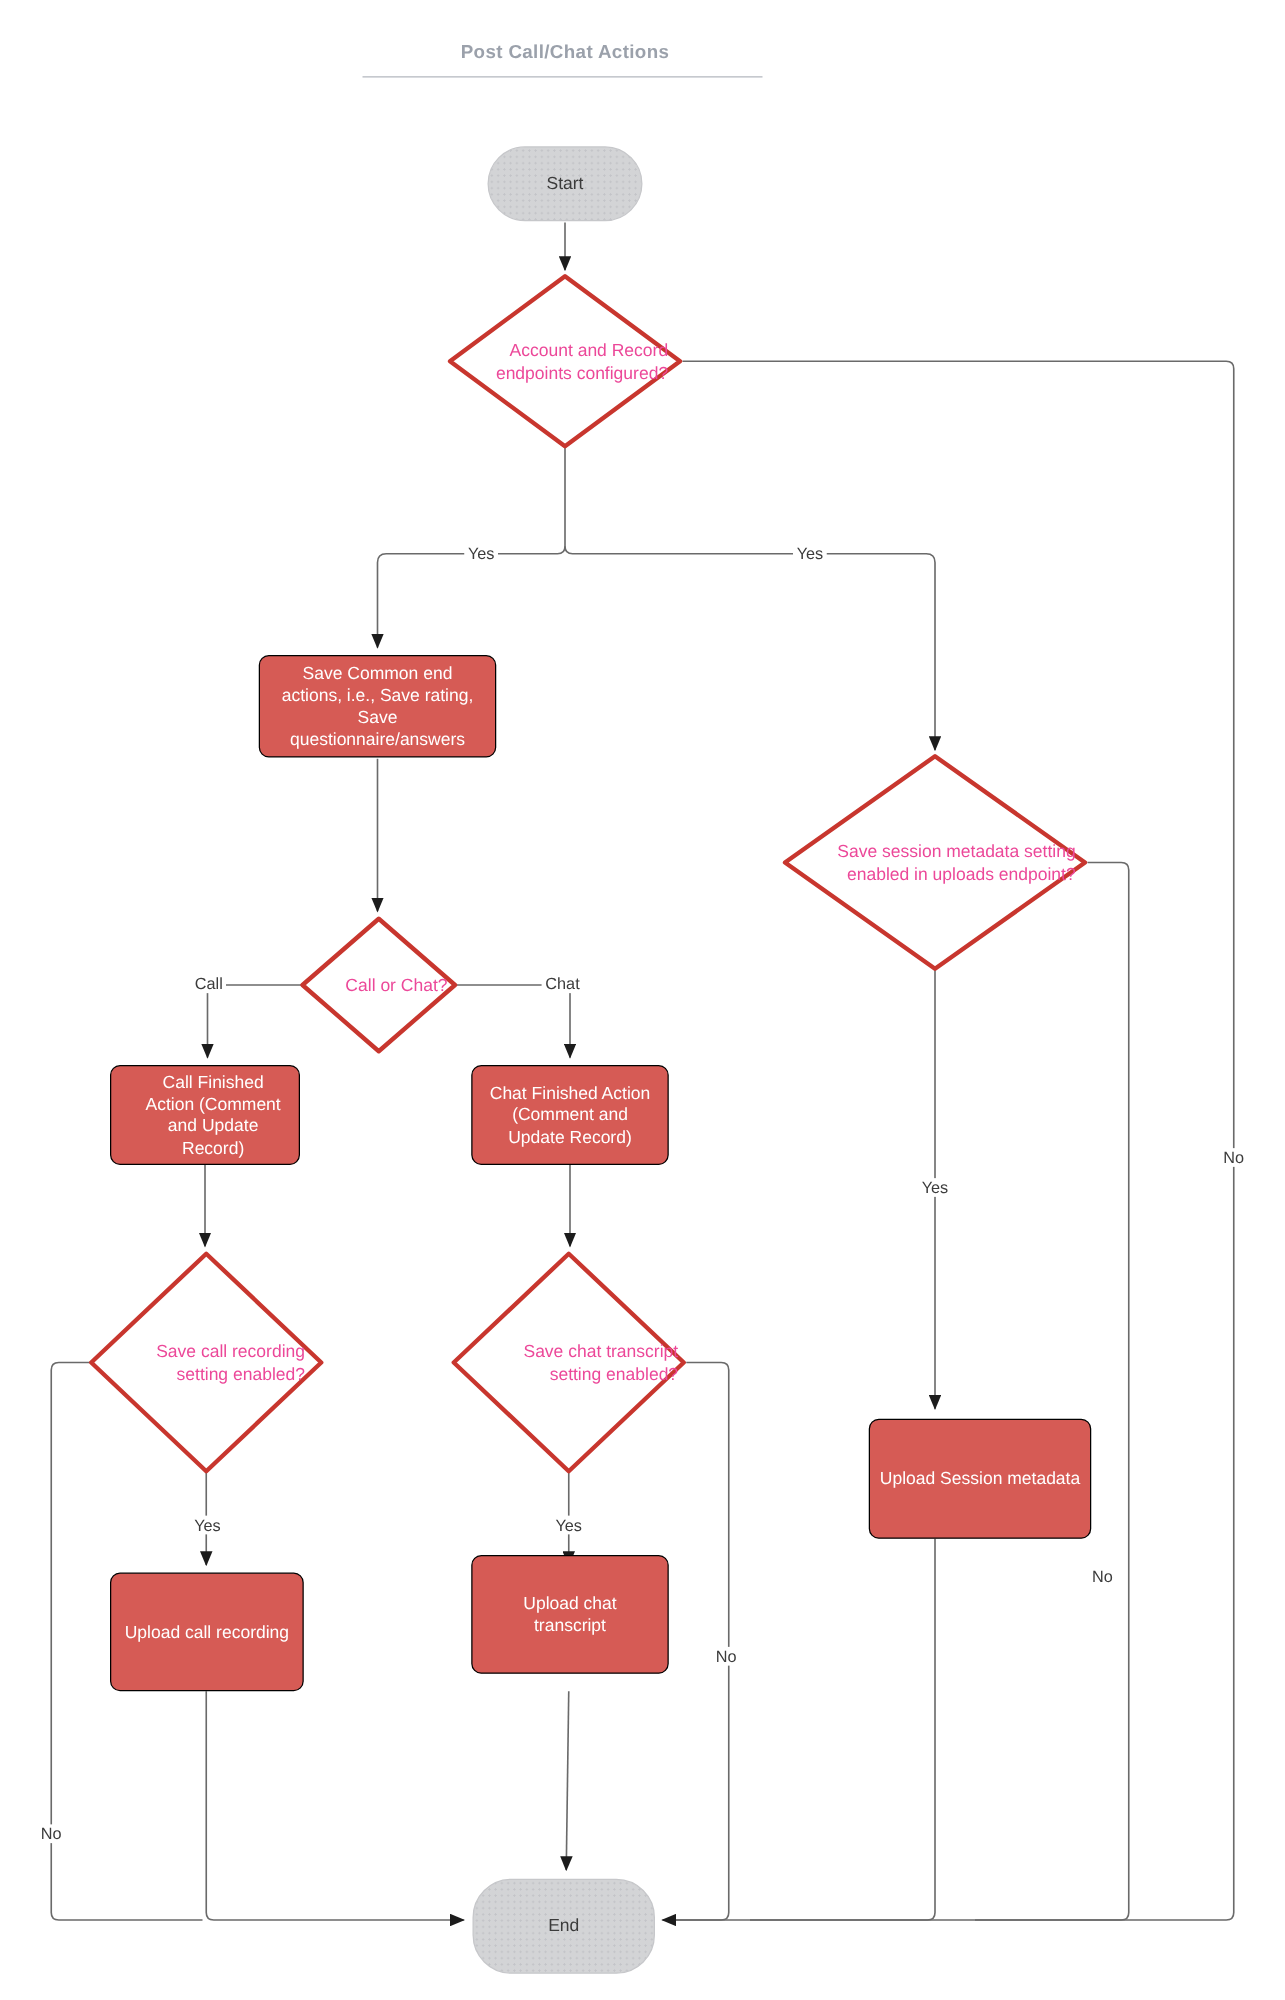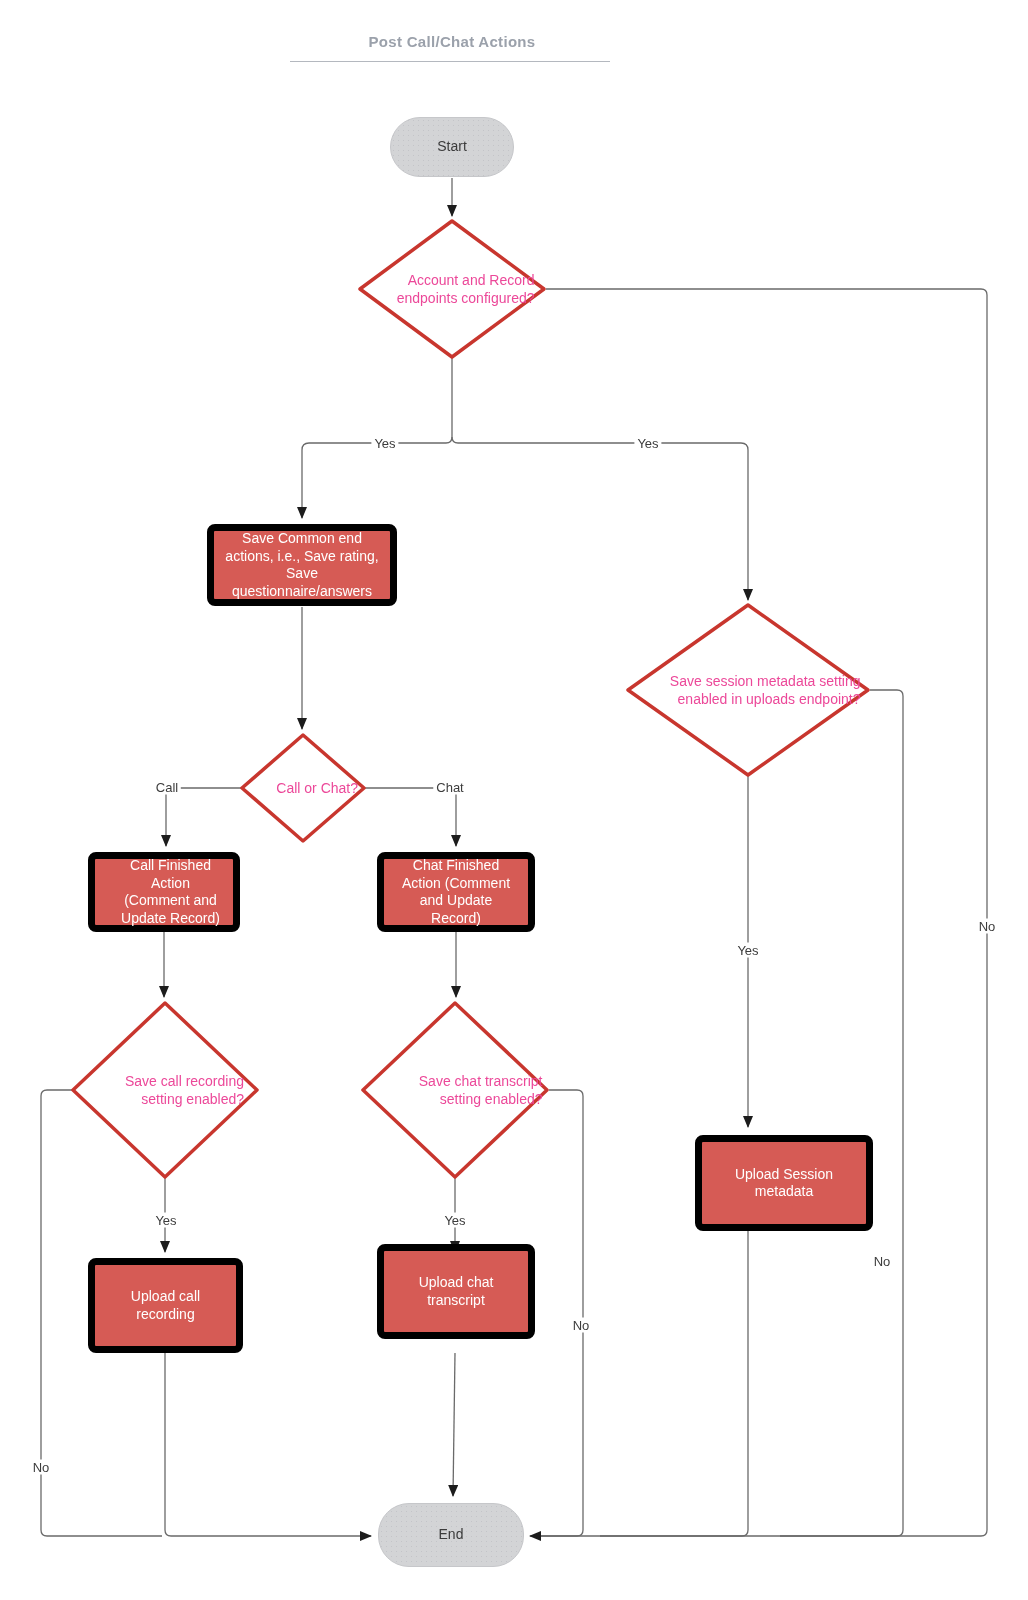--- a/index.html
+++ b/index.html
@@ -5,21 +5,21 @@
   html,body{margin:0;padding:0;background:#ffffff;}
   body{font-family:"Liberation Sans","DejaVu Sans",sans-serif;}
   .canvas{position:relative;width:1028px;height:1600px;background:#ffffff;overflow:hidden;}
   .edges{position:absolute;left:0;top:0;}
   .edge{stroke:var(--line-color,#6a6a6a);fill:none;stroke-width:1.3;}
   .decision-shape{fill:#ffffff;stroke:var(--decision-border,#c8362e);stroke-width:3.5;stroke-linejoin:round;}
   .title{position:absolute;transform:translateX(-50%);font-size:15px;font-weight:bold;color:var(--title-color,#9ba1ab);letter-spacing:.3px;white-space:nowrap;}
   .title-underline{position:absolute;height:1px;background:#b4b8bf;}
   .node{position:absolute;display:flex;align-items:center;justify-content:center;text-align:center;box-sizing:border-box;font-size:14px;line-height:1.25;}
   .terminator{background-color:var(--terminator-fill,#d3d4d6);background-image:radial-gradient(#c3c4c8 .8px,transparent .9px);background-size:5px 5px;border:1px solid #c6c7ca;color:#3b3b3b;}
-  .process{background:var(--process-fill,#d65b55);border:7px solid #000000;border-radius:8px;color:#ffffff;padding:6px 10px;}
+  .process{background:var(--process-fill,#d65b55);border:1px solid #000000;border-radius:8px;color:#ffffff;padding:6px 10px;}
   .dtext{position:absolute;transform:translate(-50%,-50%);text-align:right;font-size:14px;line-height:1.3;color:#ec4899;}
   .edge-label{position:absolute;transform:translate(-50%,-50%);background:#ffffff;padding:0 3px;font-size:13px;color:#3c3c3c;white-space:nowrap;}
 </style>
 </head>
 <body>
 
 <div class="canvas">
 
   <svg class="edges" width="1028" height="1600" viewBox="0 0 1028 1600">
     <defs>
@@ -53,21 +53,21 @@
     <polygon class="decision-shape" points="455,1003 547,1090 455,1177 363,1090"></polygon>
     <polygon class="decision-shape" points="748,605 868,690 748,775 628,690"></polygon>
   </svg>
 
   <div class="title" style="left:452px;top:33px;">Post Call/Chat Actions</div>
   <div class="title-underline" style="left:290px;top:61px;width:320px;"></div>
 
   <div class="node terminator" style="left:390px;top:117px;width:124px;height:60px;border-radius:30px;">
     <span>Start</span>
   </div>
-  <div class="node terminator" style="left:378px;top:1503px;width:146px;height:64px;border-radius:31px;">
+  <div class="node terminator" style="left:378px;top:1503px;width:146px;height:76px;border-radius:31px;">
     <span>End</span>
   </div>
 
   <div class="dtext" style="left:452px;top:289px;width:165px;">Account and Record endpoints configured?</div>
   <div class="dtext" style="left:303px;top:788px;width:110px;">Call or Chat?</div>
   <div class="dtext" style="left:165px;top:1090px;width:158px;">Save call recording setting enabled?</div>
   <div class="dtext" style="left:460px;top:1090px;width:165px;">Save chat transcript setting enabled?</div>
   <div class="dtext" style="left:748px;top:690px;width:225px;">Save session metadata setting enabled in uploads endpoint?</div>
 
   <div class="node process" style="left:207px;top:524px;width:190px;height:82px;">

